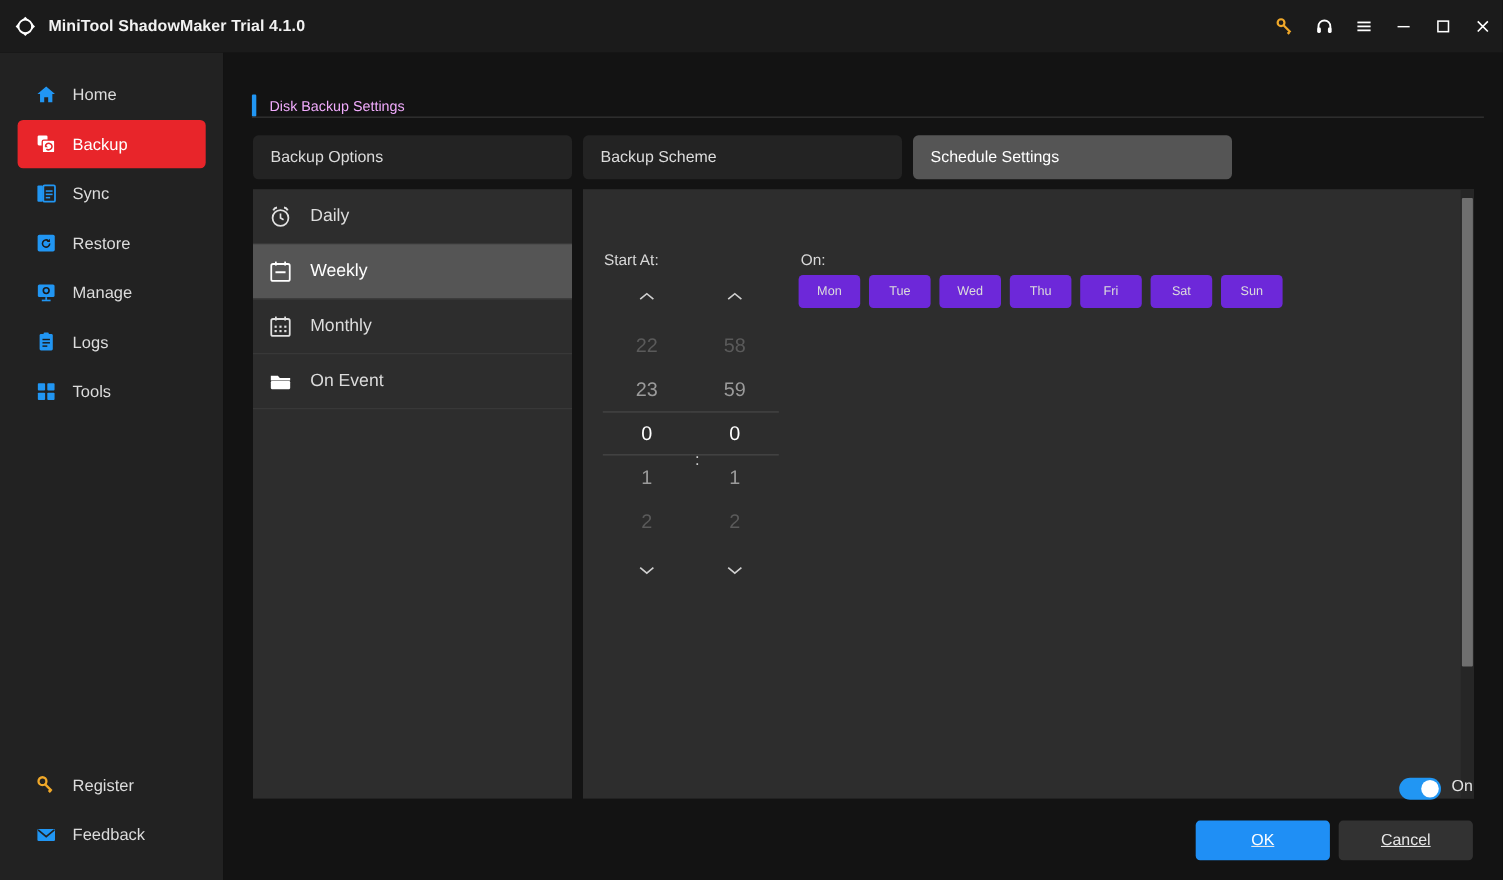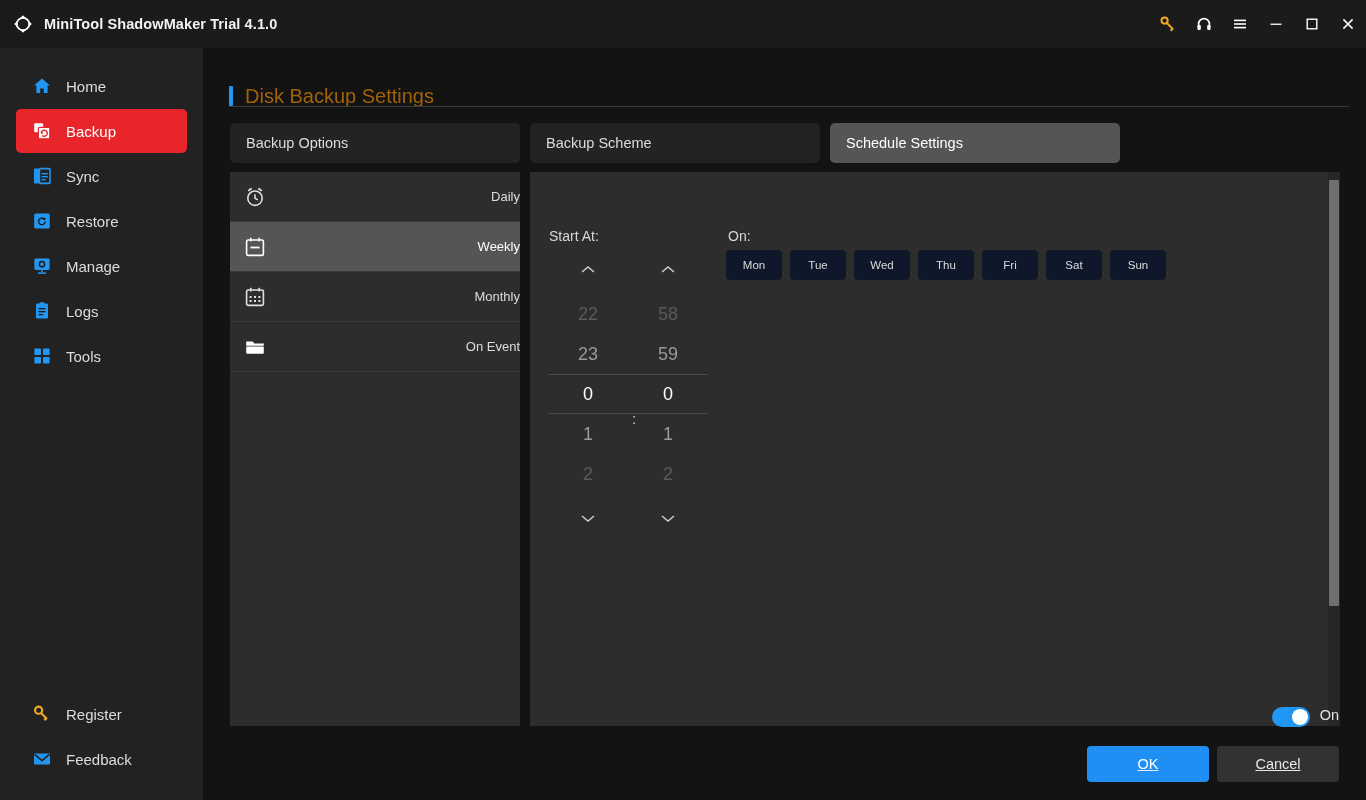--- a/index.html
+++ b/index.html
@@ -45,42 +45,42 @@
   
   .main{
     position:absolute; left:203px; top:48px; width:1163px; height:752px;
     background:#131313;
   }
   .page-head{
     position:absolute; left:26px; top:30px; width:1120px; height:36px;
     display:flex; align-items:center; gap:12px;
   }
   .accent-bar{ width:4px; height:20px; background:#2196f3; border-radius:1px; }
-  .page-title{ font-size:20px; color:#a16207; }
+  .page-title{ font-size:13px; color:#f0abfc; }
   .head-rule{
     position:absolute; left:26px; top:58px; width:1120px; height:1px; background:#3a3a3a;
   }
 
   
   .tabs{ position:absolute; left:27px; top:75px; display:flex; gap:10px; }
   .tab{
     width:290px; height:40px; border-radius:5px; background:#232323;
     display:flex; align-items:center; padding-left:16px;
     font-size:14.5px; color:#dcdcdc; cursor:default;
   }
   .tab.active{ background:#555555; color:#ffffff; }
 
   
   .panel-row{ position:absolute; left:27px; top:124px; display:flex; gap:10px; }
   .list-panel{
     width:290px; height:554px; background:#2d2d2d; overflow:hidden;
   }
   .sched-item{
     height:50px; display:flex; align-items:center; gap:16px; padding-left:14px;
-    font-size:13px; color:#dcdcdc; border-bottom:1px solid #3a3a3a; cursor:default;justify-content:space-between;
+    font-size:16px; color:#dcdcdc; border-bottom:1px solid #3a3a3a; cursor:default;
   }
   .sched-item .ic{ width:22px; height:22px; display:flex; align-items:center; justify-content:center; }
   .sched-item.active{ background:#555555; color:#ffffff; }
 
   .detail-panel{
     width:810px; height:554px; background:#2d2d2d; position:relative; overflow:hidden;
   }
 
   .lbl{ position:absolute; font-size:14px; color:#d8d8d8; }
   .lbl-start{ left:19px; top:56px; }
@@ -102,21 +102,21 @@
   }
   .colon{
     position:absolute; left:80px; top:156px; width:12px; text-align:center;
     font-size:15px; color:#cfcfcf;
   }
   .spin-gap{ height:8px; }
 
   
   .days{ position:absolute; left:196px; top:78px; display:flex; gap:8px; }
   .day{
-    width:56px; height:30px; border-radius:4px; background:#0f172a;
+    width:56px; height:30px; border-radius:4px; background:#6d28d9;
     display:flex; align-items:center; justify-content:center;
     font-size:11.5px; color:#dcdcdc; cursor:default;
   }
 
   
   .scroll-track{
     position:absolute; right:0; top:0; width:12px; height:554px; background:#262626;
   }
   .scroll-thumb{
     position:absolute; right:1px; top:8px; width:10px; height:426px;

